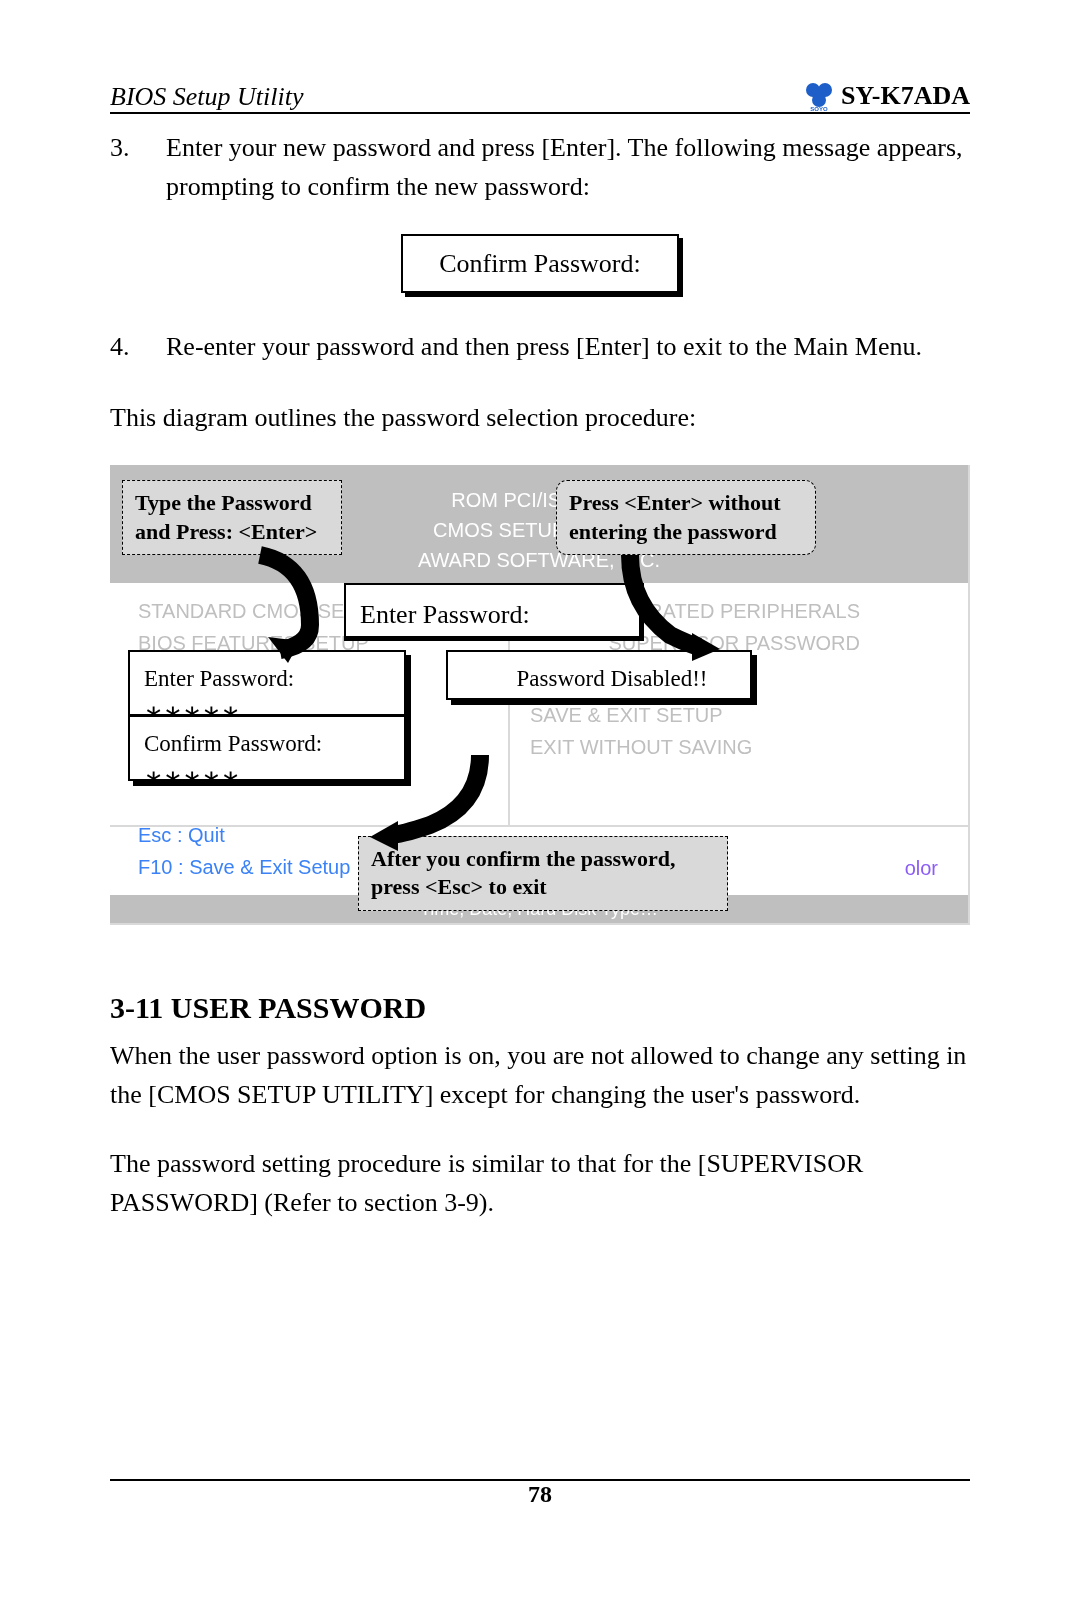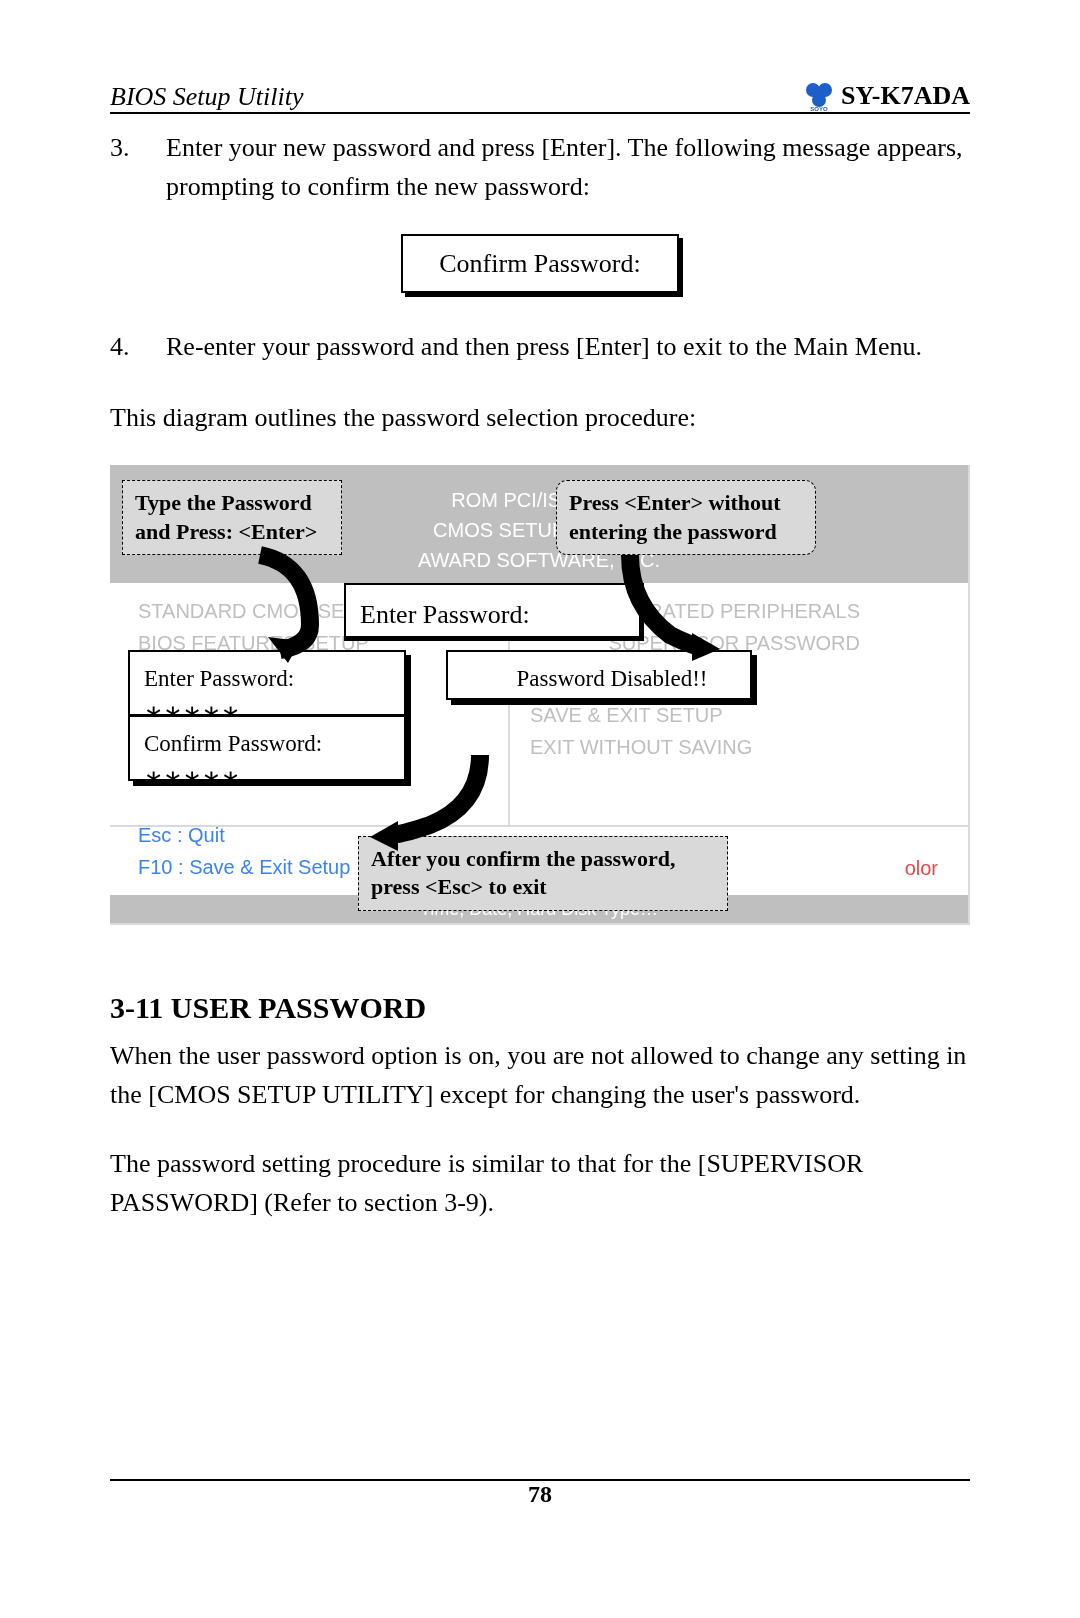--- a/index.html
+++ b/index.html
@@ -260,21 +260,21 @@
         <div style="text-align:right;">INTEGRATED PERIPHERALS</div>
         <div style="text-align:right;">SUPERVISOR PASSWORD</div>
         <div style="height:40px"></div>
         <div>SAVE &amp; EXIT SETUP</div>
         <div>EXIT WITHOUT SAVING</div>
       </div>
       <div class="footer-left">
         <div>Esc   : Quit</div>
         <div>F10  : Save &amp; Exit Setup</div>
       </div>
-      <div style="position:absolute; right:30px; bottom:40px; color:#ef4444; font-family:Arial; font-size:20px;">olor</div>
+      <div style="position:absolute; right:30px; bottom:40px; color:#8b5cf6; font-family:Arial; font-size:20px;">olor</div>
 
       <div class="diag-bottom">Time, Date, Hard Disk Type…</div>
 
       <div class="callout tl">Type the Password and Press: &lt;Enter&gt;</div>
       <div class="callout tr">Press &lt;Enter&gt; without entering the password</div>
       <div class="callout bot">After you confirm the password, press &lt;Esc&gt; to exit</div>
 
       <div class="whitebox enterpw-big">Enter Password:</div>
       <div class="whitebox enterpw">Enter Password: ∗∗∗∗∗</div>
       <div class="whitebox confirmpw">Confirm Password: ∗∗∗∗∗</div>

